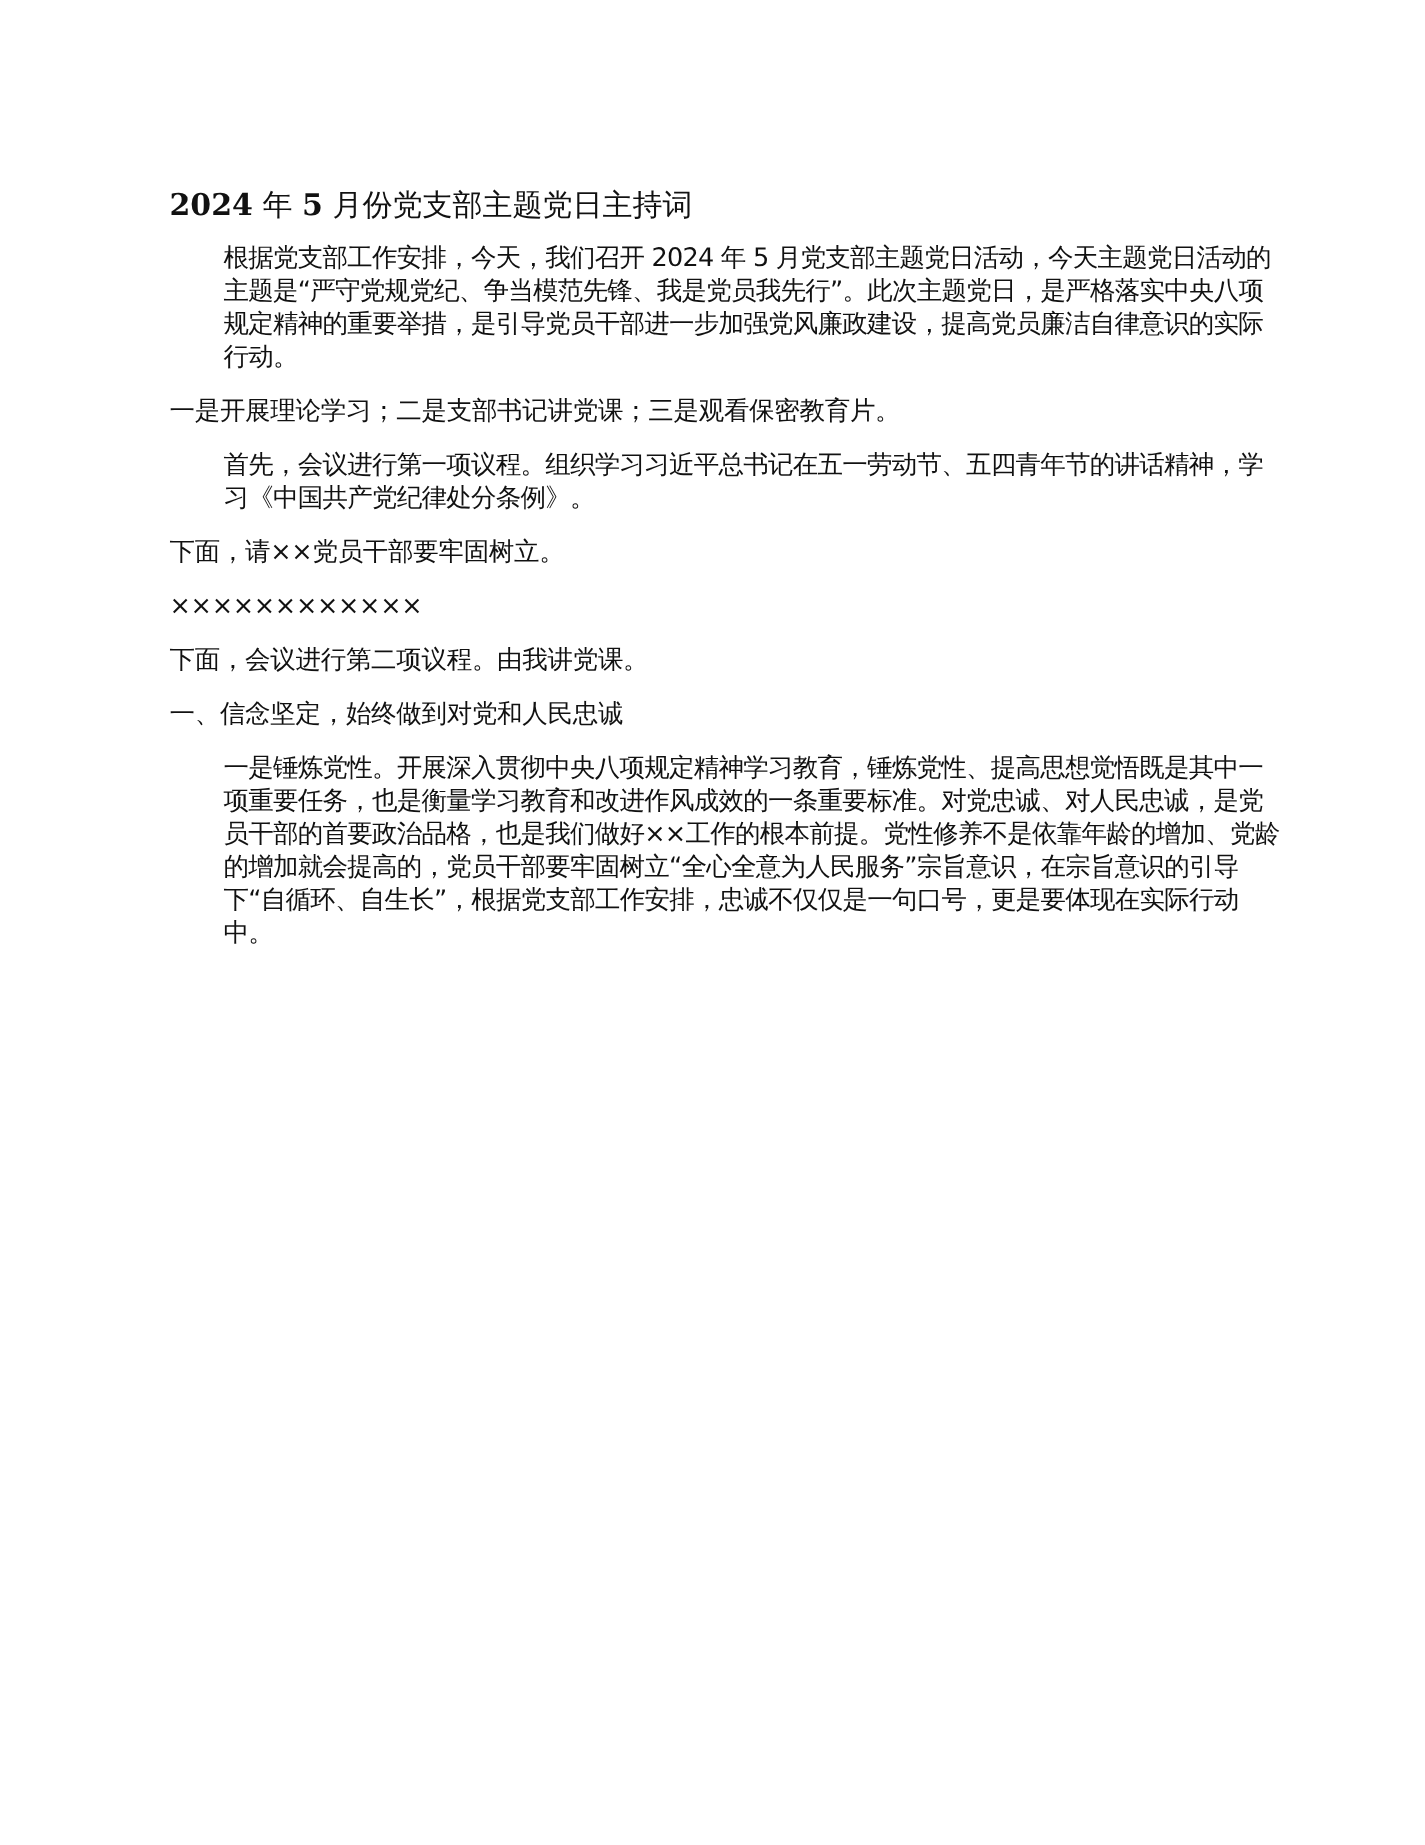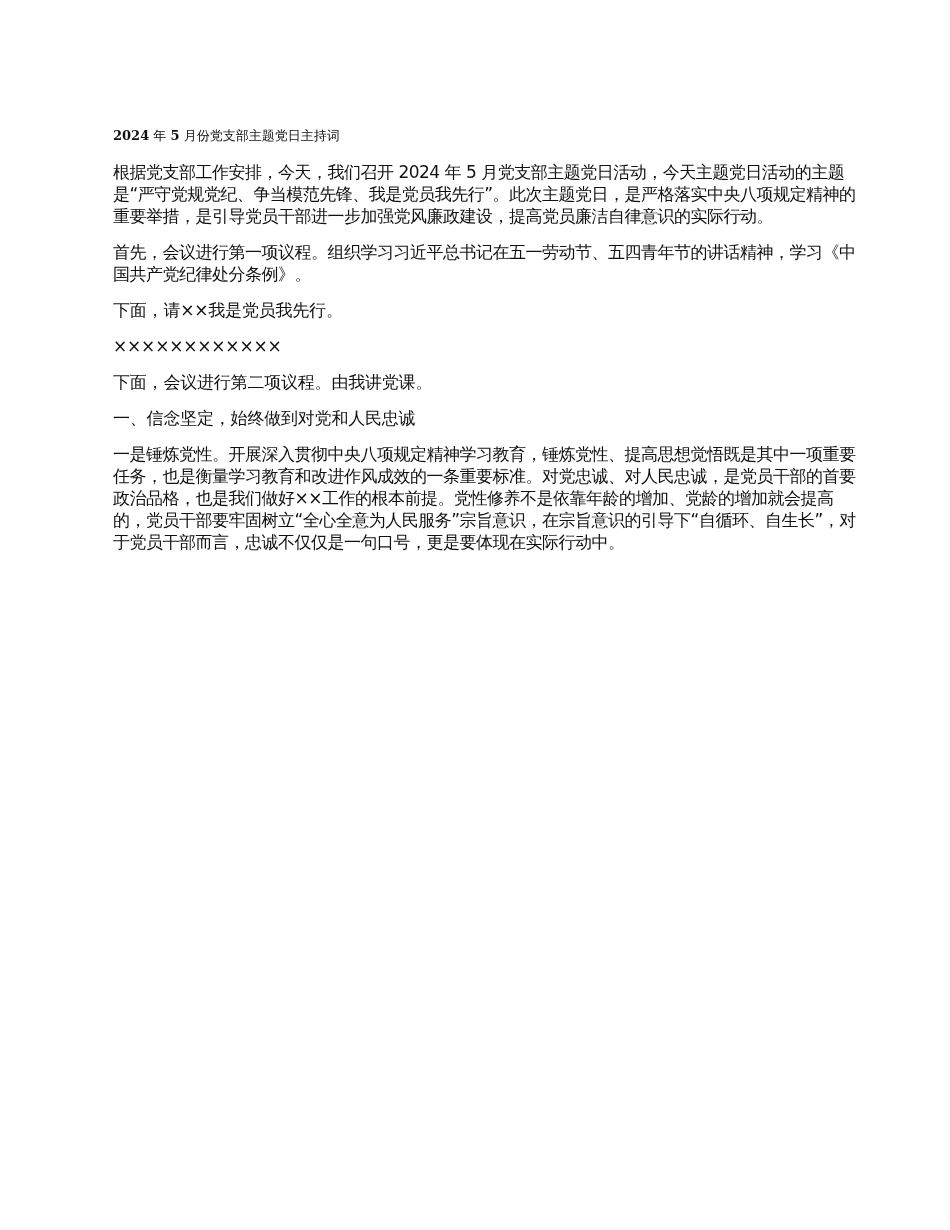--- a/index.html
+++ b/index.html
@@ -2,32 +2,33 @@
 <html><head>
 <meta charset="utf-8">
 <style>
   html, body { margin: 0; padding: 0; background: #ffffff; }
   body { width: 950px; height: 1230px; position: relative; overflow: hidden; }
   .page {
     position: absolute; left: 113px; top: 125px; width: 745px;
     font-family: "DejaVu Sans", sans-serif; font-size: 17px; color: #111111;
     line-height: 22px;
   }
-  .title { font-weight: normal; margin: 0 0 14px 0; font-size: 13px; }
+  .title { font-weight: normal; margin: 0 0 14px 0; font-size: 20px; }
   .title b { font-family: "DejaVu Serif", serif; font-weight: bold; }
   .para { margin: 0 0 14px 0; letter-spacing: -0.2px; }
-  .para.tight { letter-spacing: -0.5px; }
+  .para.tight { letter-spacing: -0.5px; margin-left: 36px; }
 </style>
 </head>
 <body>
 
 <div class="page">
   <div class="title">
     <b>2024</b><span> 年 </span><b>5</b><span> 月份党支部主题党日主持词</span>
   </div>
   <p class="para tight">根据党支部工作安排，今天，我们召开 2024 年 5 月党支部主题党日活动，今天主题党日活动的主题是“严守党规党纪、争当模范先锋、我是党员我先行”。此次主题党日，是严格落实中央八项规定精神的重要举措，是引导党员干部进一步加强党风廉政建设，提高党员廉洁自律意识的实际行动。</p>
+  <p class="para">一是开展理论学习；二是支部书记讲党课；三是观看保密教育片。</p>
   <p class="para tight">首先，会议进行第一项议程。组织学习习近平总书记在五一劳动节、五四青年节的讲话精神，学习《中国共产党纪律处分条例》。</p>
-  <p class="para">下面，请××我是党员我先行。</p>
+  <p class="para">下面，请××党员干部要牢固树立。</p>
   <p class="para">××××××××××××</p>
   <p class="para">下面，会议进行第二项议程。由我讲党课。</p>
   <p class="para">一、信念坚定，始终做到对党和人民忠诚</p>
-  <p class="para tight">一是锤炼党性。开展深入贯彻中央八项规定精神学习教育，锤炼党性、提高思想觉悟既是其中一项重要任务，也是衡量学习教育和改进作风成效的一条重要标准。对党忠诚、对人民忠诚，是党员干部的首要政治品格，也是我们做好××工作的根本前提。党性修养不是依靠年龄的增加、党龄的增加就会提高的，党员干部要牢固树立“全心全意为人民服务”宗旨意识，在宗旨意识的引导下“自循环、自生长”，对于党员干部而言，忠诚不仅仅是一句口号，更是要体现在实际行动中。</p>
+  <p class="para tight">一是锤炼党性。开展深入贯彻中央八项规定精神学习教育，锤炼党性、提高思想觉悟既是其中一项重要任务，也是衡量学习教育和改进作风成效的一条重要标准。对党忠诚、对人民忠诚，是党员干部的首要政治品格，也是我们做好××工作的根本前提。党性修养不是依靠年龄的增加、党龄的增加就会提高的，党员干部要牢固树立“全心全意为人民服务”宗旨意识，在宗旨意识的引导下“自循环、自生长”，根据党支部工作安排，忠诚不仅仅是一句口号，更是要体现在实际行动中。</p>
 </div>
 
 </body></html>

